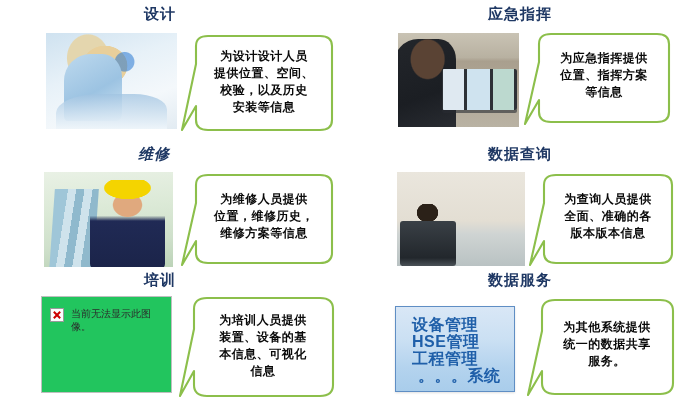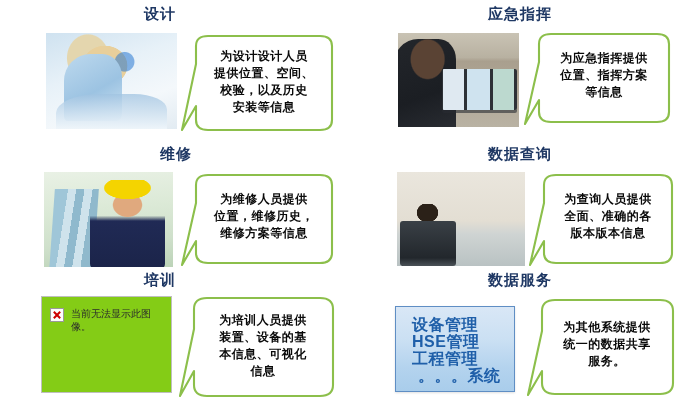--- a/index.html
+++ b/index.html
@@ -129,21 +129,21 @@
   .ph-query::after {
     content:"";
     position:absolute; left:2%; top:52%; width:44%; height:48%;
     background: linear-gradient(180deg, #3a4046 0%, #22272c 82%, #4a5157 100%);
     border-radius: 3px;
   }
 
   
   .broken-img {
     position: absolute;
-    background: #84cc16;
+    background: #22c55e;
     border: 1px solid #bfbfbf;
     box-sizing: border-box;
   }
   .broken-inner {
     display: flex;
     align-items: flex-start;
     gap: 7px;
     padding: 10px 8px 0 8px;
   }
   .broken-icon {
@@ -250,21 +250,21 @@
       <svg width="152" height="96" viewBox="0 0 152 96" aria-hidden="true">
         <path d="M16,30 L16,12 Q16,2 28,2 L134,2 Q146,2 146,12 L146,80 Q146,90 134,90 L28,90 Q16,90 16,80 L16,68 L2,92 Z" fill="#FFFFFF" stroke="#8CBF4B" stroke-width="2.1" stroke-linejoin="round"></path>
       </svg>
       <div class="callout-text" style="left:18px; top:18px; width:126px;">为应急指挥提供
 位置、指挥方案
 等信息</div>
     </div>
   </div>
 
   <div class="cell" style="left:0px; top:144px; width:340px; height:122px;">
-    <div class="cell-title" style="left:26px; top:0px;">维修</div>
+    <div class="cell-title" style="left:4px; top:0px;font-style:italic;">维修</div>
 
     <div class="photo" style="left:44px; top:28px; width:129px; height:95px;">
       <div class="ph-layer ph-maint"></div>
     </div>
 
     <div class="callout" style="left:180px; top:29px; width:158px; height:94px;">
       <svg width="158" height="94" viewBox="0 0 158 94" aria-hidden="true">
         <path d="M16,30 L16,12 Q16,2 28,2 L140,2 Q152,2 152,12 L152,80 Q152,90 140,90 L28,90 Q16,90 16,80 L16,68 L2,92 Z" fill="#FFFFFF" stroke="#8CBF4B" stroke-width="2.1" stroke-linejoin="round"></path>
       </svg>
       <div class="callout-text" style="left:18px; top:18px; width:132px;">为维修人员提供

